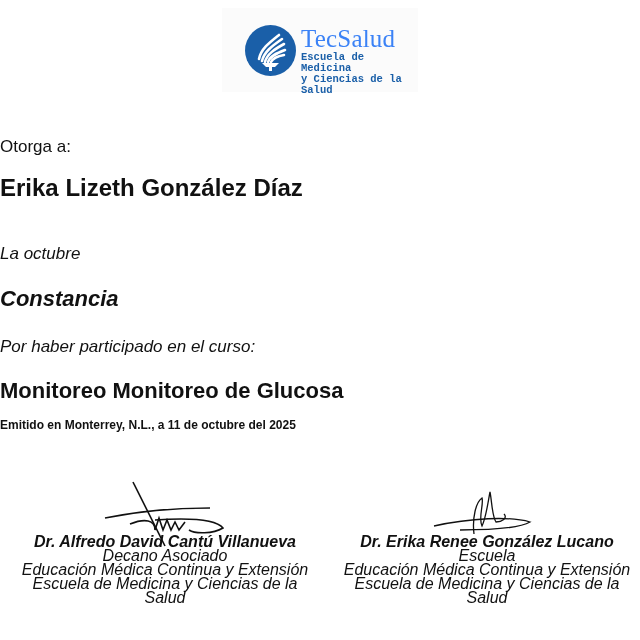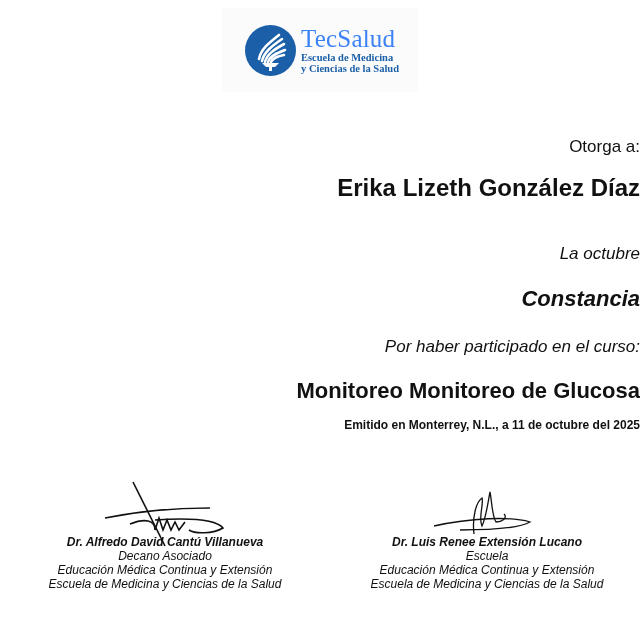--- a/index.html
+++ b/index.html
@@ -1,30 +1,30 @@
 <!DOCTYPE html>
 <html><head>
 <meta charset="utf-8">
 <style>
   html, body { margin:0; padding:0; }
   body { width:640px; height:640px; background:#ffffff; position:relative; overflow:hidden; font-family:"Liberation Sans", sans-serif; color:#111; }
   .logo { position:absolute; left:222px; top:8px; width:196px; height:84px; background:#fbfbfb; }
   .logo-circle { position:absolute; left:23px; top:17px; width:51px; height:51px; }
   .logo-text { position:absolute; left:79px; top:18px; }
   .logo-brand { font-family:"Liberation Serif", serif; font-size:25px; color:#3b82f6; line-height:26px; letter-spacing:0.2px; }
-  .logo-sub { font-family:Liberation Serif, serif; font-size:10.5px; color:#1a5fa8; line-height:11px; font-weight:bold; }
-  .center { position:absolute; left:0; width:640px; text-align:right; }
+  .logo-sub { font-family:Liberation Mono, monospace; font-size:10.5px; color:#1a5fa8; line-height:11px; font-weight:bold; }
+  .center { position:absolute; left:0; width:640px; text-align:left; }
   .otorga { top:137px; font-size:17px; }
   .name { top:174px; font-size:24px; font-weight:bold; }
   .presente { top:244px; font-size:17px; font-style:italic; }
   .constancia { top:286px; font-size:22px; font-weight:bold; font-style:italic; }
   .por { top:337px; font-size:17px; font-style:italic; }
   .course { top:378px; font-size:22px; font-weight:bold; }
   .emitido { top:418px; font-size:12px;font-weight:bold; }
-  .sig { position:absolute; width:290px; text-align:center; font-size:12px; line-height:14px; }
+  .sig { position:absolute; width:290px; text-align:center; font-size:16px; line-height:14px; }
   .sig-left { left:20px; top:535px; }
   .sig-right { left:342px; top:535px; }
   .sig .n { font-weight:bold; font-style:italic; }
   .sig .r { font-weight:normal; font-style:italic; }
   .sig .d { font-style:italic; }
   svg.scribble { position:absolute; }
 </style>
 </head>
 <body>
 
@@ -71,17 +71,17 @@
   </g>
 </svg>
 
 <div class="sig sig-left">
   <div class="n">Dr. Alfredo David Cantú Villanueva</div>
   <div class="r">Decano Asociado</div>
   <div class="d">Educación Médica Continua y Extensión</div>
   <div class="d">Escuela de Medicina y Ciencias de la Salud</div>
 </div>
 <div class="sig sig-right">
-  <div class="n">Dr. Luis Renee Extensión Lucano</div>
+  <div class="n">Dr. Erika Renee González Lucano</div>
   <div class="r">Escuela</div>
   <div class="d">Educación Médica Continua y Extensión</div>
   <div class="d">Escuela de Medicina y Ciencias de la Salud</div>
 </div>
 
 </body></html>

